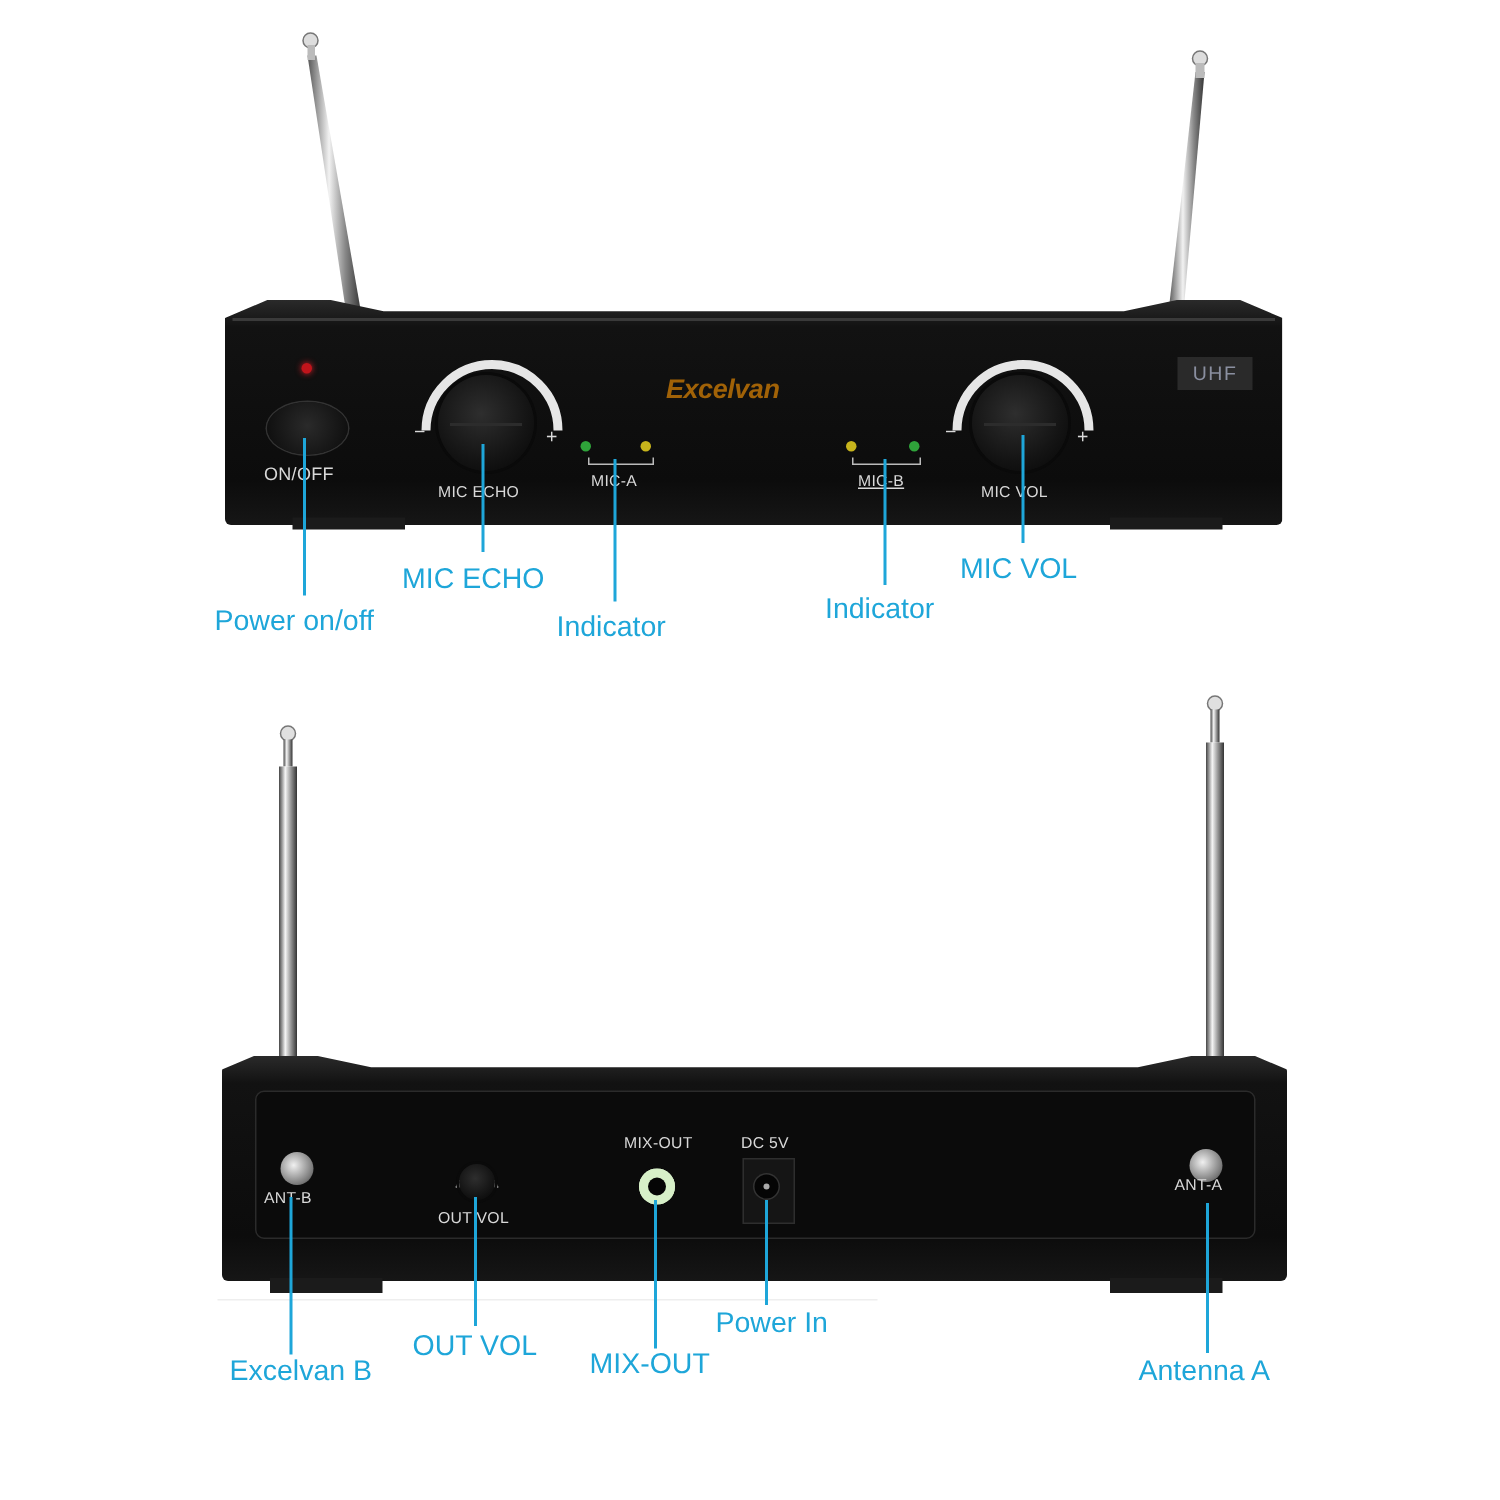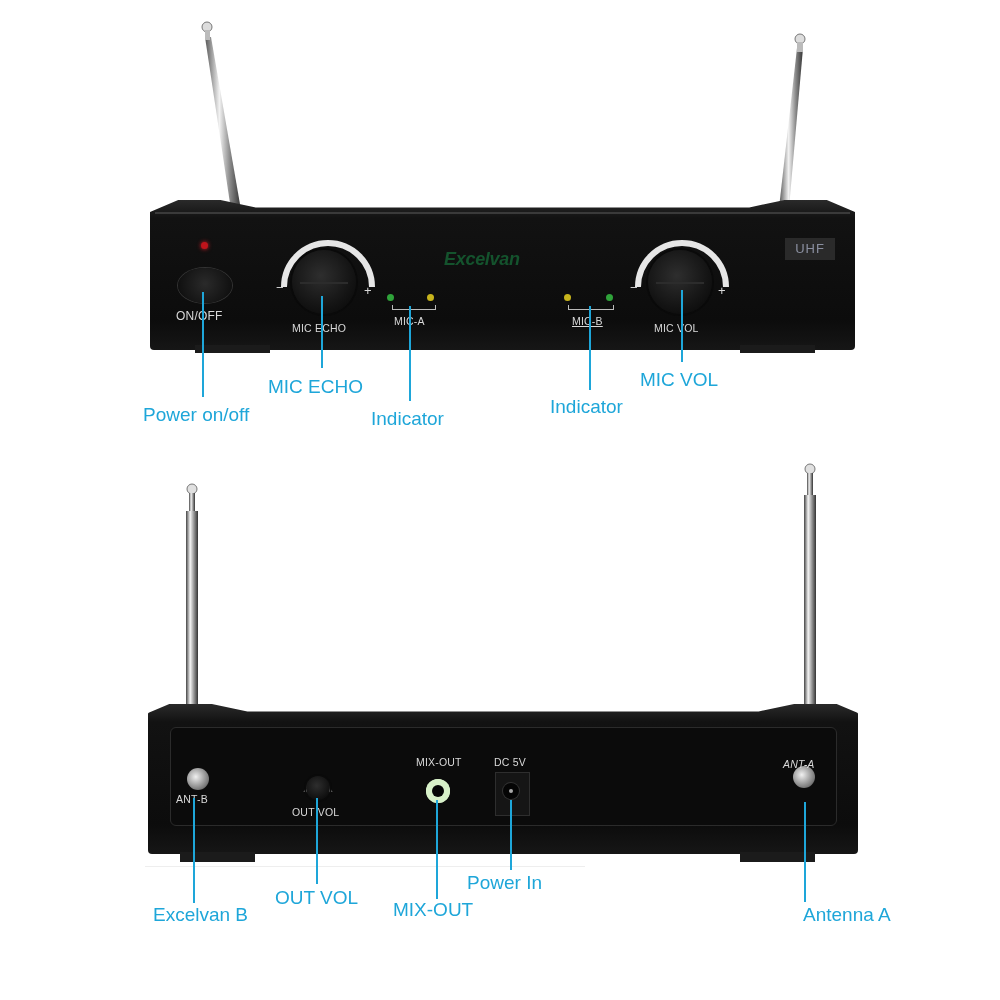--- a/index.html
+++ b/index.html
@@ -57,21 +57,21 @@
   <div class="silk" style="left:364px;top:283px;font-size:13px;">+</div>
   <div class="knob" style="left:292px;top:250px;width:64px;height:64px;"></div>
   <div class="abs" style="left:300px;top:282px;width:48px;height:2px;background:#2c2c2c;"></div>
   <div class="silk" style="left:292px;top:322px;">MIC ECHO</div>
 
   <div class="led" style="left:387px;top:294px;background:#2fa33a;"></div>
   <div class="led" style="left:427px;top:294px;background:#c7b41c;"></div>
   <div class="abs" style="left:392px;top:305px;width:42px;height:4px;border:1px solid #bbb;border-top:none;"></div>
   <div class="silk" style="left:394px;top:315px;">MIC-A</div>
 
-  <div class="abs" style="left:444px;top:249px;color:#14532d;font-size:18px;font-weight:bold;font-style:italic;letter-spacing:-0.3px;">Excelvan</div>
+  <div class="abs" style="left:444px;top:249px;color:#a16207;font-size:18px;font-weight:bold;font-style:italic;letter-spacing:-0.3px;">Excelvan</div>
 
   <div class="led" style="left:564px;top:294px;background:#c7b41c;"></div>
   <div class="led" style="left:606px;top:294px;background:#2fa33a;"></div>
   <div class="abs" style="left:568px;top:305px;width:44px;height:4px;border:1px solid #bbb;border-top:none;"></div>
   <div class="silk" style="left:572px;top:315px;text-decoration:underline;">MIC-B</div>
 
   <svg class="abs" style="left:632px;top:235px;" width="100" height="70" viewBox="0 0 100 70">
     <path d="M 6 52 A 44 44 0 0 1 94 52" fill="none" stroke="#e6e6e6" stroke-width="6"></path>
   </svg>
   <div class="silk" style="left:630px;top:280px;font-size:13px;">−</div>
@@ -120,21 +120,21 @@
               clip-path: polygon(0 6%, 3% 0, 9% 0, 14% 5%, 86% 5%, 91% 0, 97% 0, 100% 6%, 100% 100%, 0 100%);"></div>
   <div class="abs" style="left:170px;top:727px;width:665px;height:97px;border:1px solid #2b2b2b;border-radius:6px;background:#0b0b0b;"></div>
   <div class="abs" style="left:187px;top:768px;width:22px;height:22px;border-radius:50%;background:radial-gradient(circle at 40% 40%, #f0f0f0, #777 70%, #222);"></div>
   <div class="abs" style="left:793px;top:766px;width:22px;height:22px;border-radius:50%;background:radial-gradient(circle at 40% 40%, #f0f0f0, #777 70%, #222);"></div>
 
   <div class="foot" style="left:180px;top:852px;width:75px;height:10px;"></div>
   <div class="foot" style="left:740px;top:852px;width:75px;height:10px;"></div>
   <div class="abs" style="left:145px;top:866px;width:440px;height:1px;background:#eeeeee;"></div>
 
   <div class="silk" style="left:176px;top:793px;">ANT-B</div>
-  <div class="silk" style="left:783px;top:758px;font-style:italic;">ANT-A</div>
+  <div class="silk" style="left:783px;top:784px;">ANT-A</div>
 
   <svg class="abs" style="left:302px;top:772px;" width="32" height="26" viewBox="0 0 32 26">
     <path d="M 3 20 A 14 14 0 0 1 29 20" fill="none" stroke="#dcdcdc" stroke-width="3"></path>
   </svg>
   <div class="knob" style="left:306px;top:776px;width:24px;height:24px;"></div>
   <div class="silk" style="left:292px;top:806px;">OUT VOL</div>
 
   <div class="silk" style="left:416px;top:756px;">MIX-OUT</div>
   <div class="abs" style="left:426px;top:779px;width:24px;height:24px;border-radius:50%;background:#d7f0c8;box-shadow:inset 0 0 0 6px #d7f0c8;"></div>
   <div class="abs" style="left:432px;top:785px;width:12px;height:12px;border-radius:50%;background:#050505;"></div>
@@ -146,15 +146,15 @@
 
   <div class="leader" style="left:193px;top:798px;height:105px;"></div>
   <div class="leader" style="left:316px;top:798px;height:86px;"></div>
   <div class="leader" style="left:436px;top:800px;height:99px;"></div>
   <div class="leader" style="left:510px;top:800px;height:70px;"></div>
   <div class="leader" style="left:804px;top:802px;height:100px;"></div>
 
   <div class="callout" style="left:153px;top:904px;">Excelvan B</div>
   <div class="callout" style="left:275px;top:887px;">OUT VOL</div>
   <div class="callout" style="left:393px;top:899px;">MIX-OUT</div>
-  <div class="callout" style="left:467px;top:872px;">Power In</div>
-  <div class="callout" style="left:759px;top:904px;margin-left:44px;">Antenna A</div>
+  <div class="callout" style="left:477px;top:872px;">Power In</div>
+  <div class="callout" style="left:759px;top:904px;">Antenna A</div>
 </div>
 
 </body></html>

